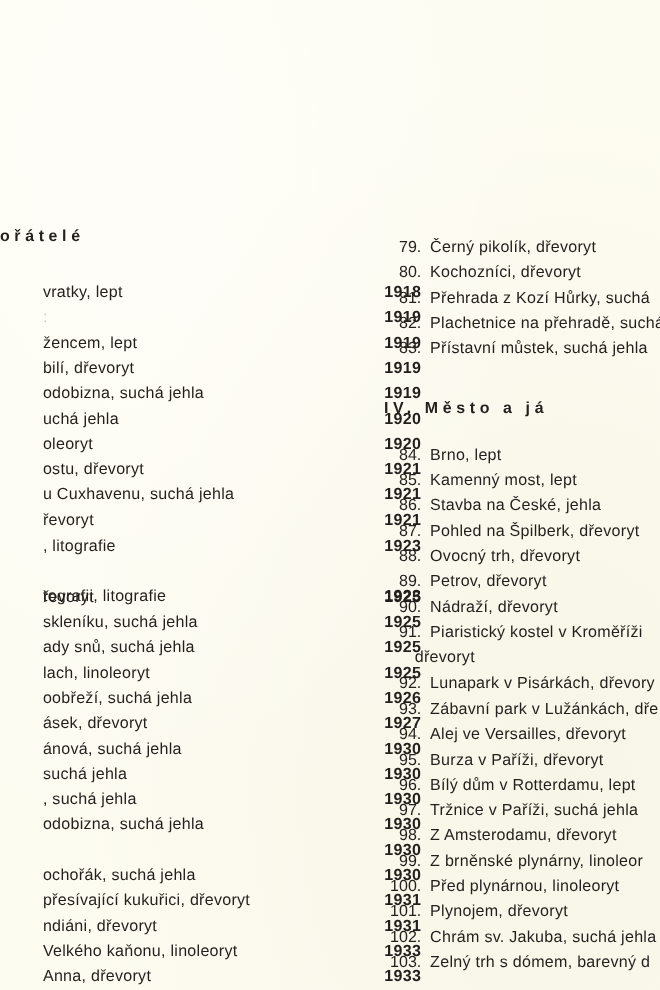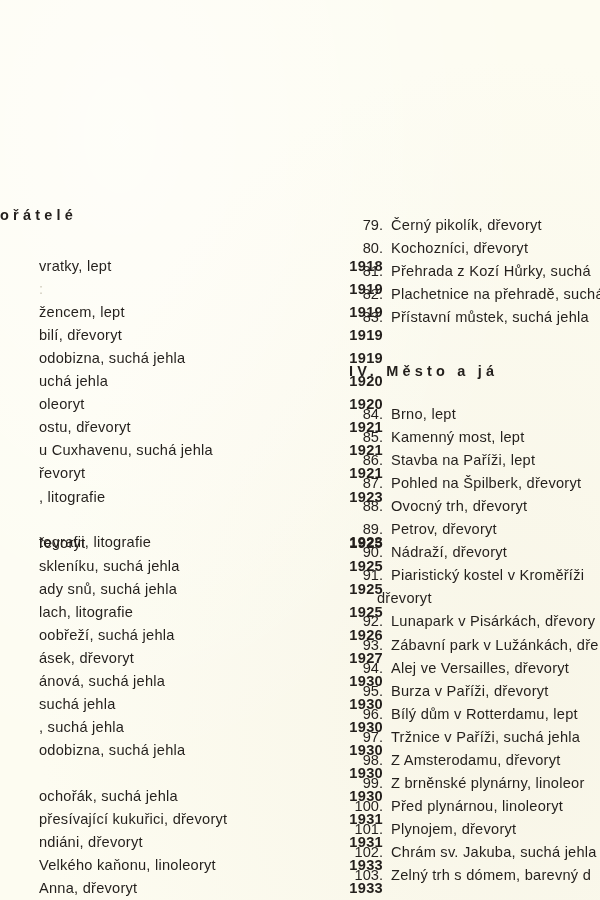--- a/index.html
+++ b/index.html
@@ -198,21 +198,21 @@
             <span class="title">skleníku, suchá jehla</span>
             <span class="year">1925</span>
           </div>
           <div class="entry" style="top: 577.7px;">
             <span class="num"></span>
             <span class="title">ady snů, suchá jehla</span>
             <span class="year">1925</span>
           </div>
           <div class="entry" style="top: 600.75px;">
             <span class="num"></span>
-            <span class="title">lach, litografie</span>
+            <span class="title">lach, linoleoryt</span>
             <span class="year">1925</span>
           </div>
           <div class="entry" style="top: 623.8px; padding-left: 28px;">
             <span class="num"></span>
             <span class="title">oobřeží, suchá jehla</span>
             <span class="year">1926</span>
           </div>
           <div class="entry" style="top: 646.85px;">
             <span class="num"></span>
             <span class="title">ásek, dřevoryt</span>
@@ -299,21 +299,21 @@
         <div class="r-entry" style="top: 403px;">
           <span class="num">84.</span>
           <span class="title">Brno, lept</span>
         </div>
         <div class="r-entry" style="top: 426.05px;">
           <span class="num">85.</span>
           <span class="title">Kamenný most, lept</span>
         </div>
         <div class="r-entry" style="top: 449.1px;">
           <span class="num">86.</span>
-          <span class="title">Stavba na Paříži, lept</span>
+          <span class="title">Stavba na České, jehla</span>
         </div>
         <div class="r-entry" style="top: 472.15px;">
           <span class="num">87.</span>
           <span class="title">Pohled na Špilberk, dřevoryt</span>
         </div>
         <div class="r-entry" style="top: 495.2px;">
           <span class="num">88.</span>
           <span class="title">Ovocný trh, dřevoryt</span>
         </div>
         <div class="r-entry" style="top: 518.25px;">

